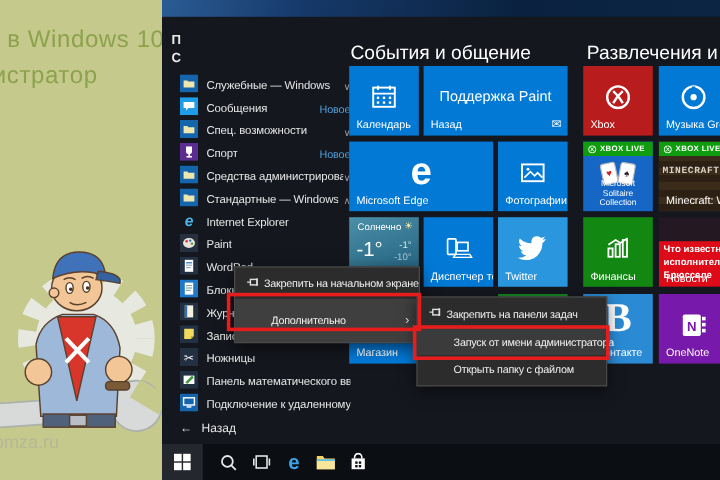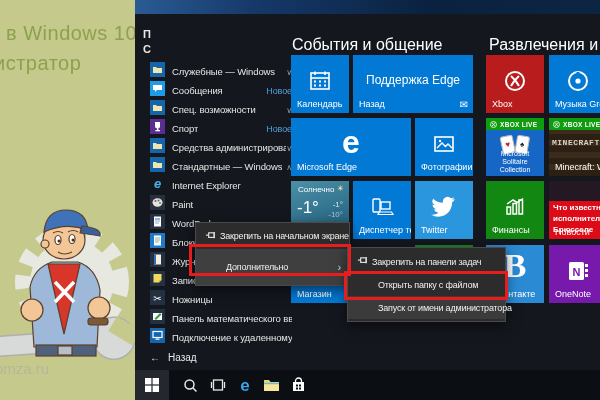--- a/index.html
+++ b/index.html
@@ -243,21 +243,21 @@
           <rect x="16" y="11.5" width="2" height="2"></rect>
           <rect x="6" y="15.5" width="2" height="2"></rect>
           <rect x="11" y="15.5" width="2" height="2"></rect>
           <rect x="16" y="15.5" width="2" height="2"></rect>
         </g>
       </svg>
     <div class="tlabel">Календарь</div>
   </div>
 
   <div class="tile wide" style="left:353px;top:55px">
-    <div style="position:absolute;left:0;right:0;top:18px;text-align:center;font-size:12px">Поддержка Edge</div>
+    <div style="position:absolute;left:0;right:0;top:18px;text-align:center;font-size:12px">Поддержка Paint</div>
     <div class="tlabel">Назад</div>
     <div style="position:absolute;right:5px;bottom:3px;font-size:10px">✉</div>
   </div>
 
   <div class="tile wide" style="left:291px;top:118px">
     <div style="position:absolute;left:0;right:0;top:6px;text-align:center;font-size:32px;font-weight:bold">e</div>
     <div class="tlabel">Microsoft Edge</div>
   </div>
 
   <div class="tile" style="left:415px;top:118px">
@@ -416,25 +416,25 @@
     <div class="cm-item" style="height:23px">
       <svg width="11" height="11" viewBox="0 0 12 12">
           <g stroke="#ddd" stroke-width="1.3" fill="none">
             <rect x="4" y="2" width="6" height="5"></rect>
             <line x1="4" y1="4.5" x2="1" y2="4.5"></line>
             <line x1="10" y1="1" x2="10" y2="8"></line>
           </g>
         </svg>
       <span class="txt">Закрепить на панели задач</span>
     </div>
+    <div class="cm-item noicon" style="height:23px;background:#3b3b3b">
+      <span class="txt">Запуск от имени администратора</span>
+    </div>
     <div class="cm-item noicon" style="height:23px">
       <span class="txt">Открыть папку с файлом</span>
-    </div>
-    <div class="cm-item noicon" style="height:23px;background:#3b3b3b">
-      <span class="txt">Запуск от имени администратора</span>
     </div>
   </div>
 
   <div class="redbox" style="left:189px;top:244px;width:156px;height:26px"></div>
   <div class="redbox" style="left:344px;top:271px;width:158px;height:23px"></div>
 
   <div class="taskbar">
     <div class="tb-btn start-btn">
       <svg width="14" height="14" viewBox="0 0 14 14">
           <g fill="#fff">

